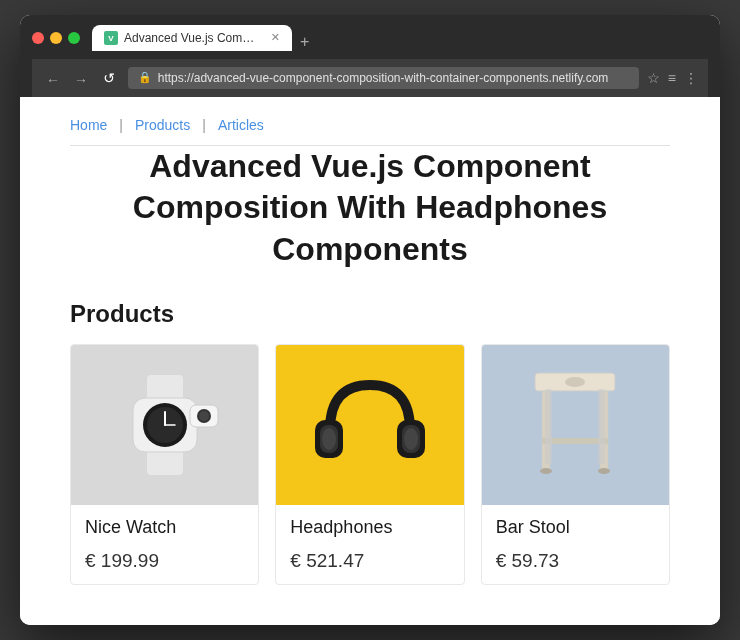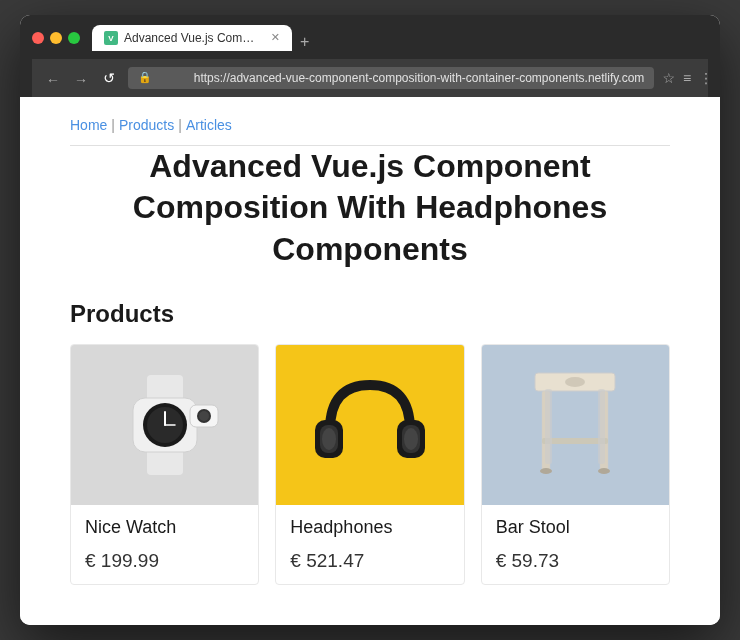--- a/index.html
+++ b/index.html
@@ -132,41 +132,40 @@
       color: #aaa;
       font-size: 11px;
     }
 
     .url-text {
       font-size: 12px;
       color: #e0e0e0;
       white-space: nowrap;
       overflow: hidden;
       text-overflow: ellipsis;
-      margin-left: 36px;
     }
 
     .toolbar-actions {
       display: flex;
       gap: 8px;
       align-items: center;
       color: #aaa;
       font-size: 14px;
     }
 
     
     .page-content {
       background: #fff;
       padding: 20px 50px 40px 50px;
     }
 
     .breadcrumb {
       display: flex;
       align-items: center;
-      gap: 4px;
+      gap: 12px;
       margin-bottom: 0;
       padding-bottom: 12px;
       border-bottom: 1px solid #e0e0e0;
       font-size: 14px;
     }
 
     .breadcrumb a {
       color: #4a90e2;
       text-decoration: none;
     }

